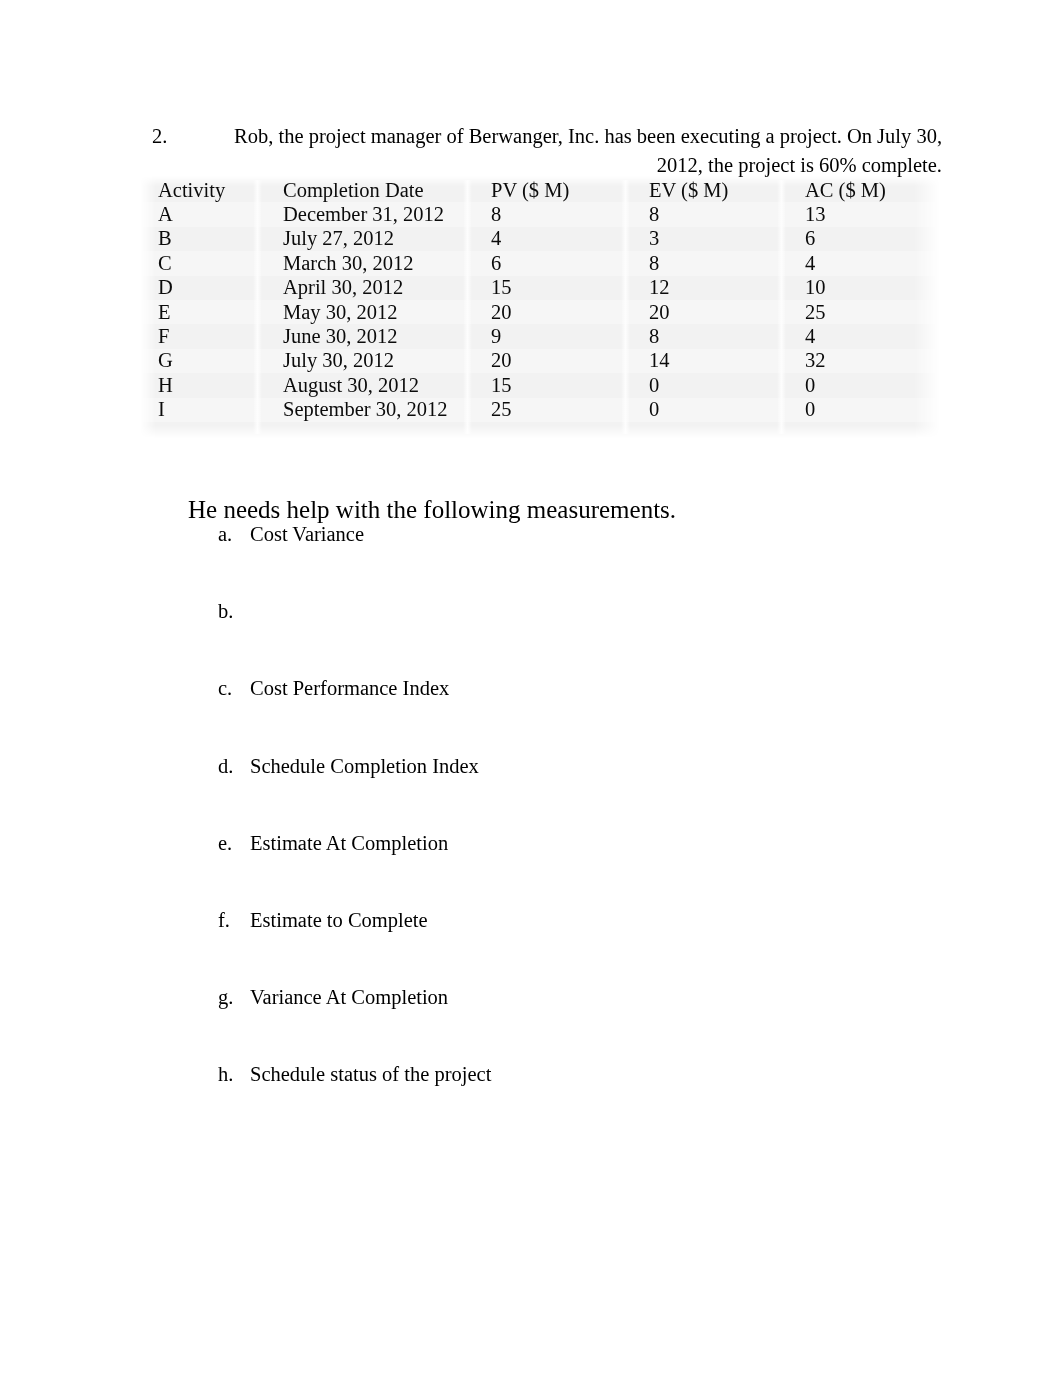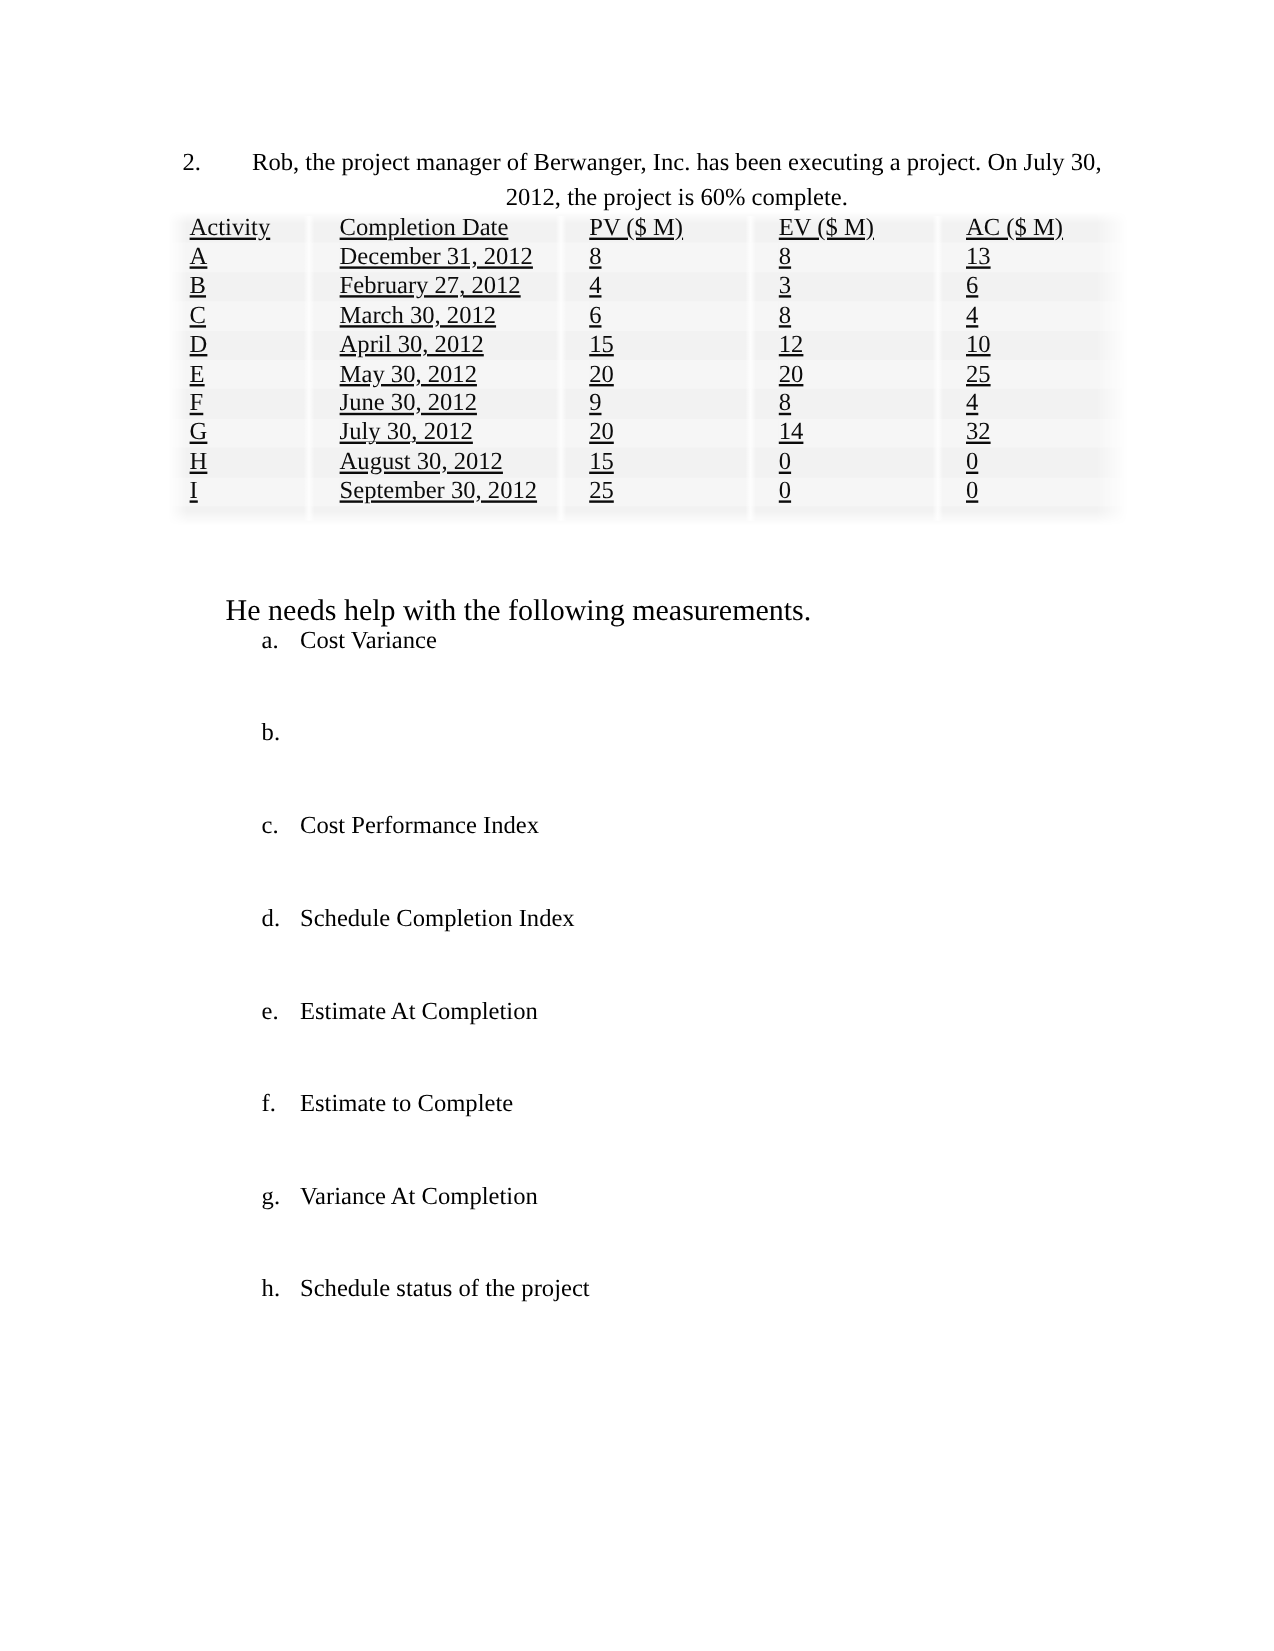--- a/index.html
+++ b/index.html
@@ -36,21 +36,21 @@
   .q-number {
     width: 34px;
     flex: 0 0 34px;
     font-size: 20.5px;
     line-height: 28px;
   }
   .q-text {
     flex: 1 1 auto;
     font-size: 20.5px;
     line-height: 28.5px;
-    text-align: center;
+    text-align: right;
   }
 
   
   .table-wrap {
     position: absolute;
     left: 140px;
     top: 176px;
     width: 800px;
     height: 262px;
   }
@@ -90,21 +90,20 @@
     table-layout: fixed;
   }
   .table td, .table th {
     font-size: 20.5px;
     font-weight: normal;
     text-align: left;
     padding: 0;
     height: 24.4px;
     vertical-align: middle;
     color: #0b0b0b;
-    text-decoration: underline;
   }
   .c-activity { width: 125px; padding-left: 18px !important; }
   .c-date     { width: 208px; }
   .c-pv       { width: 158px; }
   .c-ev       { width: 156px; }
   .c-ac       { width: 153px; }
 
   .table tr.head td { padding-top: 2px; }
   .table tr:nth-child(even) td {
     background: rgba(255,255,255,0.30);
@@ -172,21 +171,21 @@
 
         <tr>
           <td class="c-activity">A</td>
           <td class="c-date">December 31, 2012</td>
           <td class="c-pv">8</td>
           <td class="c-ev">8</td>
           <td class="c-ac">13</td>
         </tr>
         <tr>
           <td class="c-activity">B</td>
-          <td class="c-date">February 27, 2012</td>
+          <td class="c-date">July 27, 2012</td>
           <td class="c-pv">4</td>
           <td class="c-ev">3</td>
           <td class="c-ac">6</td>
         </tr>
         <tr>
           <td class="c-activity">C</td>
           <td class="c-date">March 30, 2012</td>
           <td class="c-pv">6</td>
           <td class="c-ev">8</td>
           <td class="c-ac">4</td>

